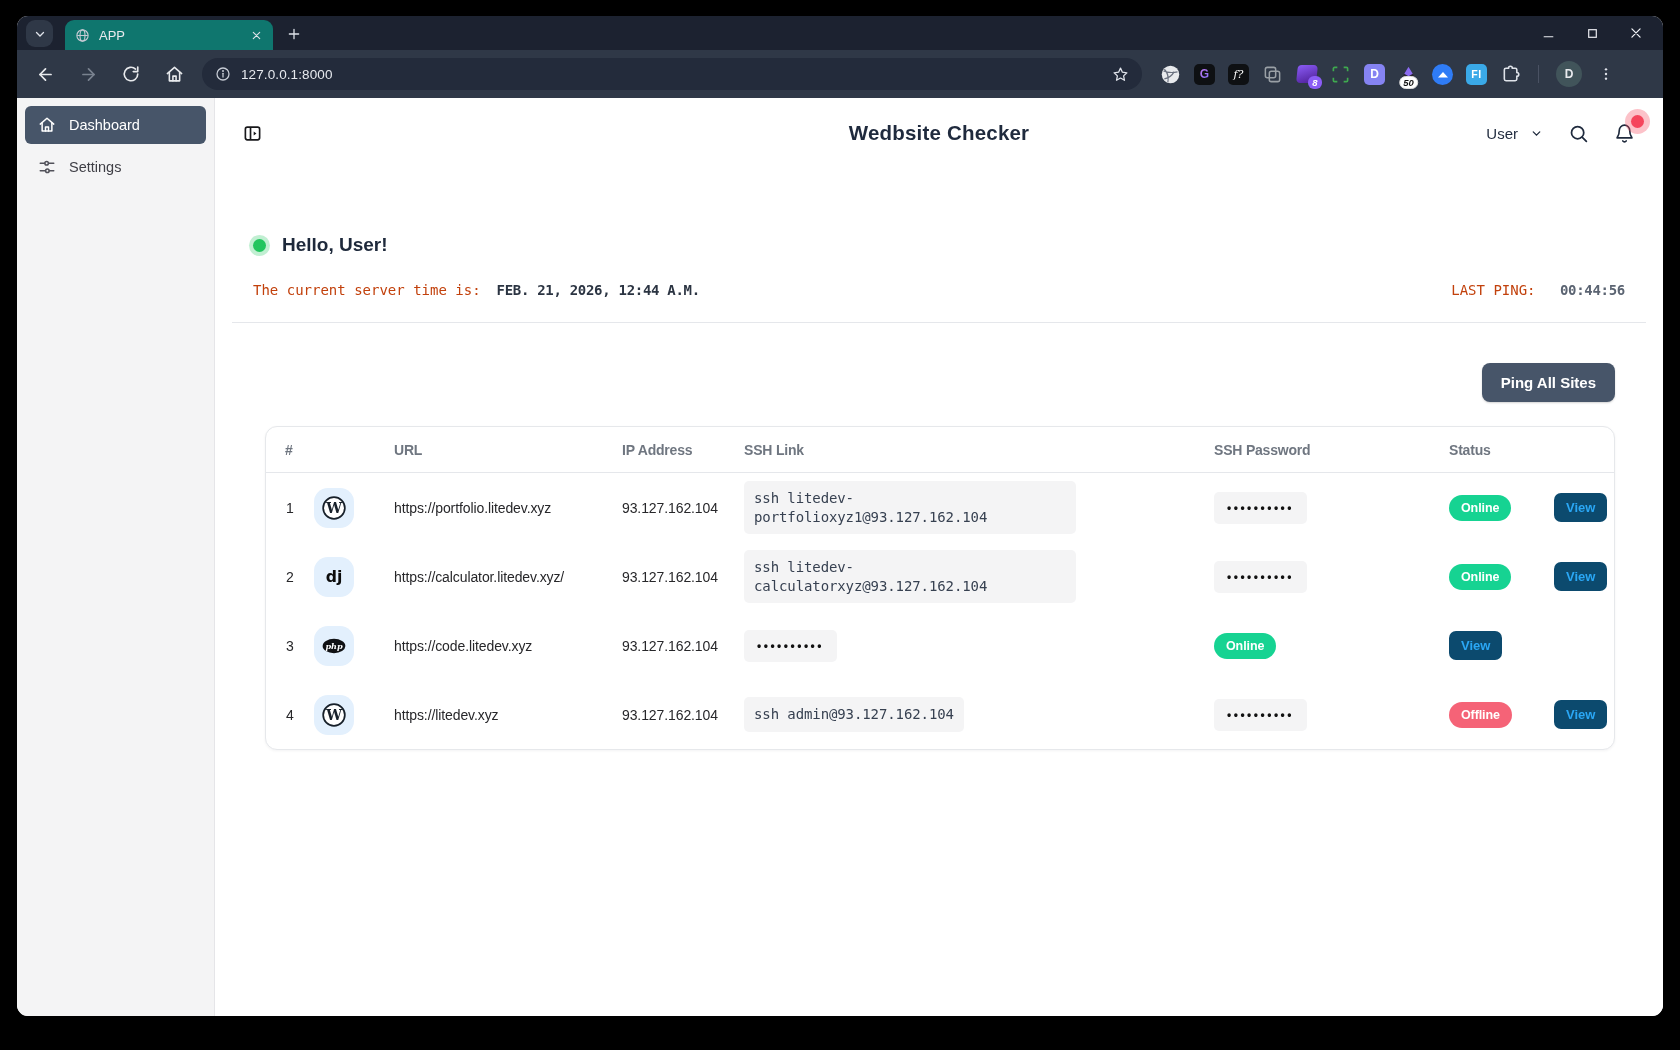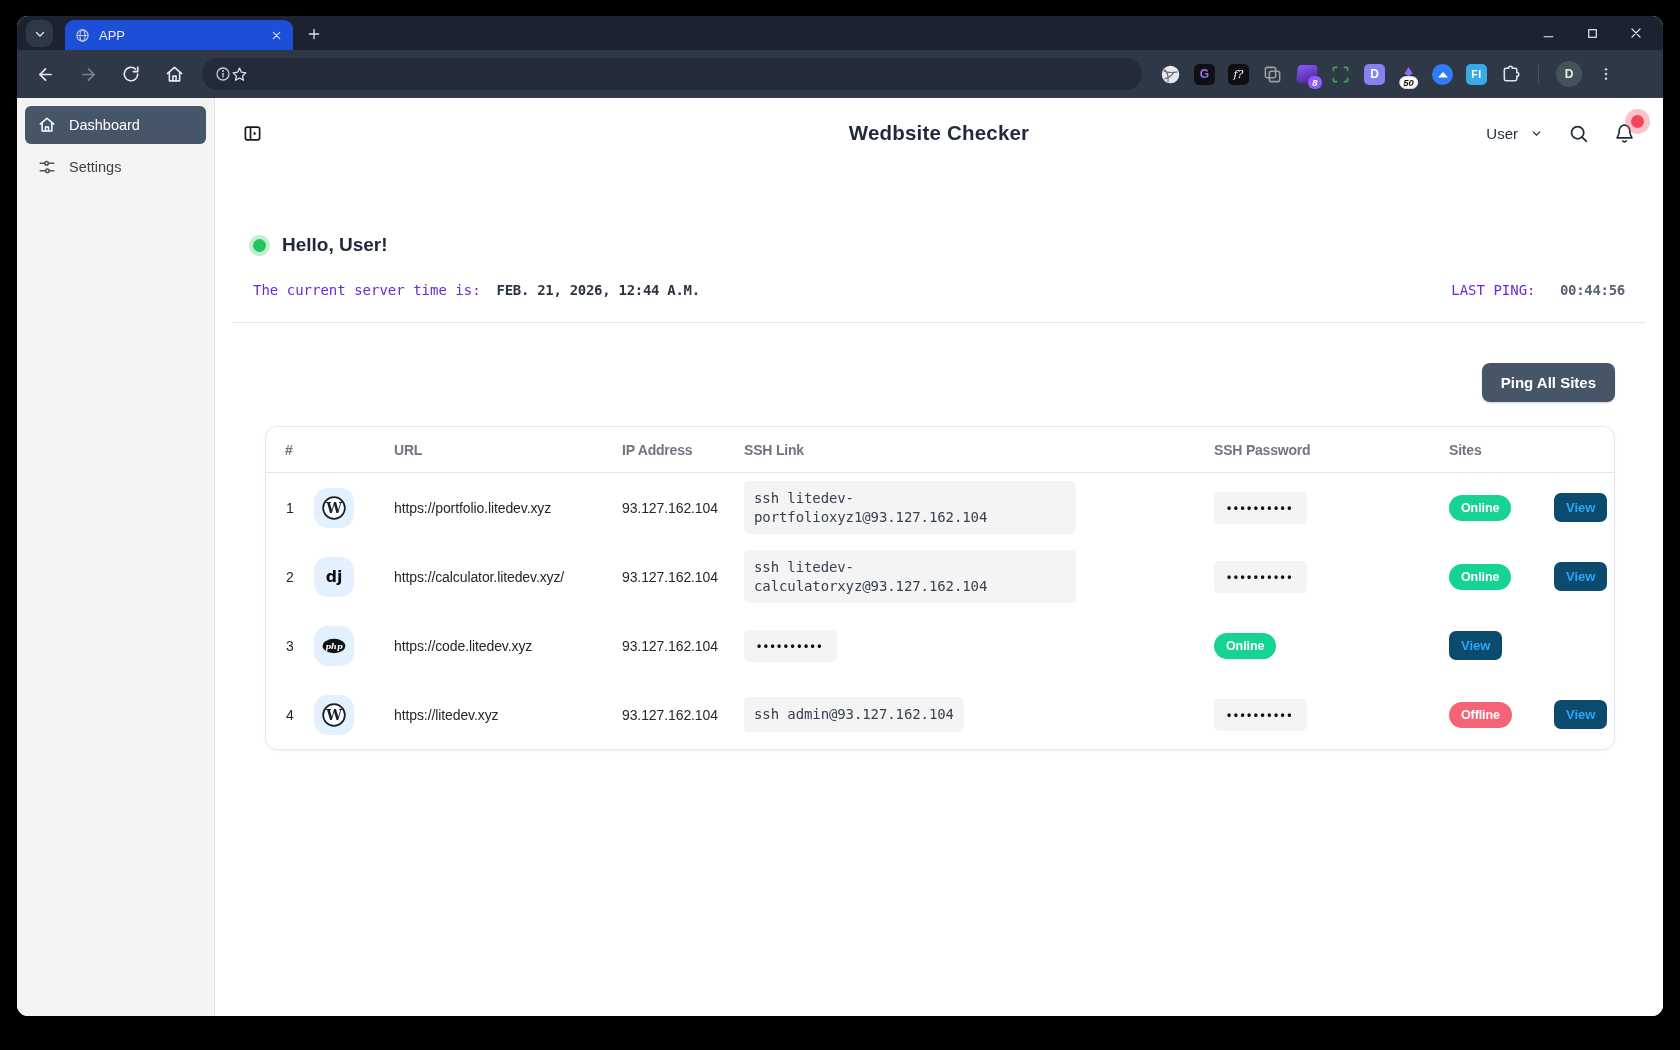--- a/index.html
+++ b/index.html
@@ -5,21 +5,21 @@
   * { margin:0; padding:0; box-sizing:border-box; }
   html,body { width:1680px; height:1050px; background:#000; overflow:hidden;
               font-family:"Liberation Sans", sans-serif; }
   .window { position:absolute; left:17px; top:16px; width:1646px; height:1000px;
             border-radius:11px; overflow:hidden; background:#fff; }
 
   
   .tabstrip { height:34px; background:#1c2230; display:flex; align-items:flex-end; }
   .tabsearch { width:27px; height:27px; margin:0 4px 3px 9px; border-radius:9px;
                background:#2f3847; display:flex; align-items:center; justify-content:center; cursor:pointer; }
-  .tab { width:228px; height:30px; background:#1d4ed8; border-radius:9px 9px 0 0;
+  .tab { width:208px; height:30px; background:#0f766e; border-radius:9px 9px 0 0;
          margin-left:8px; display:flex; align-items:center; padding:0 8px 0 10px; }
   .tab-title { color:#e8eaed; font-size:13px; margin-left:9px; flex:1; }
   .iconbtn { display:flex; align-items:center; justify-content:center; cursor:pointer; border:none; background:none; }
   .tab-close { width:18px; height:18px; border-radius:50%; }
   .newtab { width:26px; height:26px; margin:0 0 3px 8px; border-radius:50%; }
   .winctrls { margin-left:auto; display:flex; align-items:center; gap:14px; height:34px; padding-right:12px; }
   .winctrls .iconbtn { width:30px; height:30px; }
 
   
   .toolbar { height:48px; background:#2f3847; display:flex; align-items:center; padding:0 15px; }
@@ -62,21 +62,21 @@
   .pulse-dot { position:absolute; top:-8px; right:-9px; width:13px; height:13px; border-radius:50%;
                background:#f5455c; box-shadow:0 0 0 6px rgba(245,69,92,.33); }
 
   .hello-row { display:flex; align-items:center; gap:16px; margin:80px 38px 0; }
   .green-dot { width:13px; height:13px; border-radius:50%; background:#22c55e;
                box-shadow:0 0 0 4px rgba(34,197,94,.28); }
   .hello-text { font-size:19px; font-weight:700; color:#1e293b; }
 
   .time-strip { margin:0 17px; padding:26px 21px 24px; border-bottom:1px solid #e5e7eb;
                 display:flex; align-items:baseline; font-family:"DejaVu Sans Mono",monospace; font-size:14px; }
-  .dim-label { color:#6d28d9; }
+  .dim-label { color:#c2410c; }
   .time-value { color:#2b3442; font-weight:700; margin-left:16px; letter-spacing:-.3px; }
   .lastping { margin-left:auto; }
   .lastping .time-value { color:#5b6472; }
 
   .ping-row { display:flex; justify-content:flex-end; padding:40px 48px 0; }
   .ping-btn { background:#475569; color:#fff; border:none; border-radius:8px; padding:11px 19px;
               font-size:15px; font-weight:700; font-family:inherit; cursor:pointer;
               box-shadow:0 1px 2px rgba(0,0,0,.18); }
 
   .card { margin:24px 48px 0 50px; border:1px solid #e6e8eb; border-radius:12px;
@@ -179,20 +179,21 @@
             <path d="M10 20v-6h4v6"></path>
           </svg>
       </span>
     </div>
     <div class="urlbar">
       <svg width="16" height="16" viewBox="0 0 24 24" fill="none" stroke="#c6cbd4" stroke-width="1.9" stroke-linecap="round">
           <circle cx="12" cy="12" r="9"></circle>
           <path d="M12 11v5.5"></path>
           <circle cx="12" cy="7.6" r="0.6" fill="#c6cbd4"></circle>
         </svg>
+      <span class="urltext">127.0.0.1:8000</span>
       <svg width="17" height="17" viewBox="0 0 24 24" fill="none" stroke="#dfe3ea" stroke-width="1.8" stroke-linejoin="round">
           <path d="M12 3l2.7 5.8 6.3.8-4.6 4.3 1.2 6.3-5.6-3.2-5.6 3.2 1.2-6.3L3 9.6l6.3-.8z"></path>
         </svg>
     </div>
     <div class="extrow">
       <span class="ext">
         <svg width="21" height="21" viewBox="0 0 24 24">
             <circle cx="12" cy="12" r="10" fill="#e8eaed"></circle>
             <path d="M4 8c5 2 11 2 16 1M5 17c4-1 9-4 11-8M9 21c1-6-1-12-4-15" fill="none" stroke="#6b7280" stroke-width="1.4"></path>
           </svg>
@@ -320,21 +321,21 @@
       </div>
 
       <div class="card">
         <div class="tgrid thead">
           <div class="th th-num">#</div>
           <div class="th"></div>
           <div class="th">URL</div>
           <div class="th">IP Address</div>
           <div class="th">SSH Link</div>
           <div class="th">SSH Password</div>
-          <div class="th">Sites</div>
+          <div class="th">Status</div>
           <div class="th"></div>
         </div>
 
         <div class="tgrid trow">
           <div class="td td-num">1</div>
           <div class="td td-icon">
             <span class="squircle">
               <svg width="26" height="26" viewBox="0 0 24 24">
                   <circle cx="12" cy="12" r="10" fill="#fff" stroke="#17202a" stroke-width="1.6"></circle>
                   <text x="12" y="16.6" font-size="13" font-weight="bold" font-family="DejaVu Serif, serif" text-anchor="middle" fill="#17202a">W</text>

